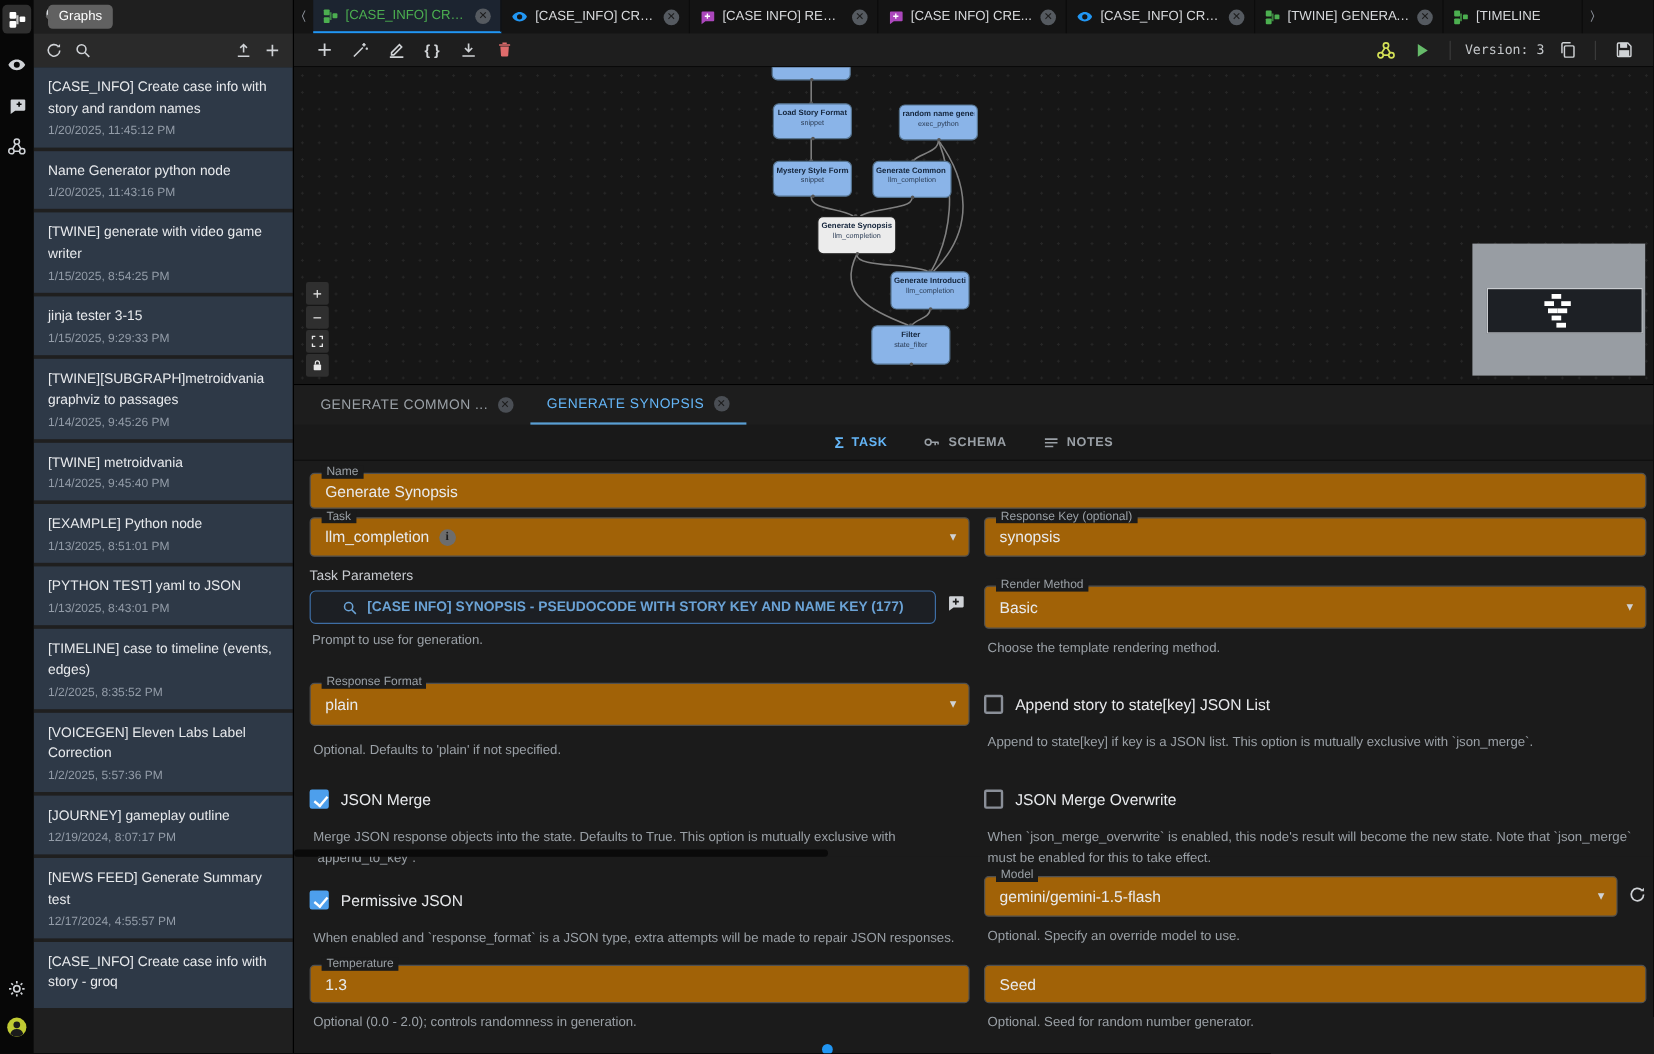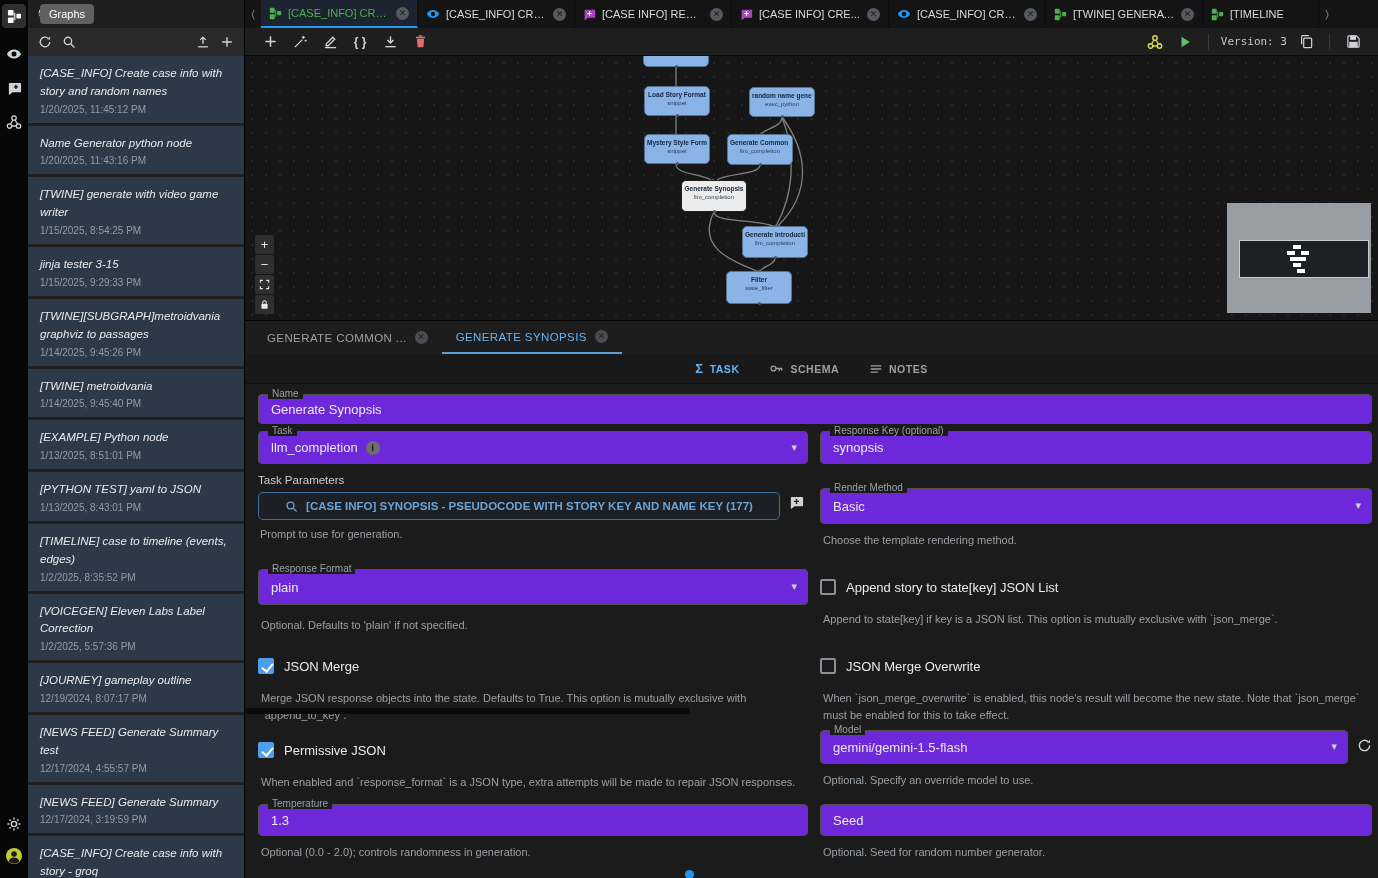--- a/index.html
+++ b/index.html
@@ -15,21 +15,21 @@
   
   .sidebar { position:absolute; left:28px; top:0; width:217px; height:878px; background:#1f1f1f; border-right:1px solid #000; overflow:hidden; }
   .sb-header { position:relative; height:28px; }
   .sb-title { position:absolute; left:10px; top:4px; font-size:15px; color:#d7dade; }
   .tooltip { position:absolute; left:12px; top:4px; height:20px; background:#616161; color:#fff; font-size:11px; line-height:20px; padding:0 9px; border-radius:4px; z-index:5; }
   .tooltip::before { content:""; position:absolute; left:-6px; top:6px; border:4px solid transparent; border-right-color:#616161; }
   .sb-toolbar { position:relative; height:28px; background:#2a2a2a; display:flex; align-items:center; padding:0 10px; gap:10px; color:#cfd2d6; }
   .sb-toolbar .spacer { flex:1; }
   .sb-list { position:absolute; top:56px; left:0; right:0; bottom:0; display:flex; flex-direction:column; gap:3px; overflow:hidden; }
   .sb-item { background:#2e3947; padding:9px 12px 8px 12px; cursor:pointer; }
-  .sb-item-title { font-size:11.5px; color:#e8eaed; line-height:1.55;font-style:italic; }
+  .sb-item-title { font-size:11.5px; color:#e8eaed; line-height:1.55; }
   .sb-item-date { font-size:10px; color:#939ca8; margin-top:3px; }
 
   
   .main { position:absolute; left:245px; top:0; width:1133px; height:878px; }
 
   
   .tabbar { position:absolute; left:0; top:0; width:1133px; height:28px; background:#141414; display:flex; align-items:stretch; overflow:hidden; }
   .tab-scroll { width:16px; display:flex; align-items:center; justify-content:center; color:#8a8f98; font-size:11px; flex:none; }
   .tab { flex:none; width:157px; display:flex; align-items:center; gap:6px; padding:0 8px; border-right:1px solid #0c0c0c; color:#d8dadd; }
   .tab.active { background:#1c2430; border-bottom:2px solid #2196f3; color:#4caf50; }
@@ -66,21 +66,21 @@
   .node-tabs { position:relative; height:33px; background:#1d1d1d; display:flex; align-items:stretch; padding-left:8px; }
   .ntab { display:flex; align-items:center; gap:8px; padding:0 14px; font-size:11.5px; letter-spacing:.4px; color:#9aa0a6; }
   .ntab.active { color:#64b5f6; border-bottom:2px solid #5a9fd4; }
   .ntab .tclose { background:#4a4e54; }
   .subtabs { position:relative; height:30px; background:#191919; border-bottom:1px solid #101010; display:flex; align-items:center; justify-content:center; gap:30px; }
   .stab { display:flex; align-items:center; gap:6px; font-size:10.5px; font-weight:bold; letter-spacing:.5px; color:#9aa0a6; }
   .stab.active { color:#64b5f6; }
   .stab .sig { font-size:13px; font-weight:bold; }
 
   .form { position:absolute; left:0; top:63px; right:0; bottom:0; }
-  .field { position:absolute; border:1px solid #505050; border-radius:4px; background:#6d28d9; }
+  .field { position:absolute; border:1px solid #505050; border-radius:4px; background:#a16207; }
   .flabel { position:absolute; top:-7px; left:9px; font-size:10px; color:#9aa0a6; background:#1b1b1b; padding:0 4px; white-space:nowrap; }
   .fvalue { display:flex; align-items:center; gap:8px; height:100%; padding:0 12px; font-size:13px; color:#e8eaed; }
   .fcaret { position:absolute; right:10px; top:50%; margin-top:-7px; color:#cfd2d6; font-size:11px; }
   .helper { position:absolute; font-size:11px; color:#9aa0a6; line-height:1.55; }
   .slabel { position:absolute; font-size:11.5px; color:#c9ccd1; }
   .info-i { width:14px; height:14px; border-radius:50%; background:#6d6d6d; color:#1b1b1b; font-size:10px; font-weight:bold; line-height:14px; text-align:center; font-family:"Liberation Serif","DejaVu Serif",serif; }
 
   .prompt-btn { position:absolute; display:flex; align-items:center; justify-content:center; gap:8px; border:1px solid #3e6ea5; border-radius:5px; color:#6ba3d6; font-size:11.5px; font-weight:bold; background:#1c1f24; }
   .cbrow { position:absolute; display:flex; align-items:center; gap:10px; }
   .cb { position:relative; width:16px; height:16px; border:2px solid #8a8f98; border-radius:2px; flex:none; }
@@ -225,24 +225,20 @@
           <div class="sb-item-title">[VOICEGEN] Eleven Labs Label Correction</div>
           <div class="sb-item-date">1/2/2025, 5:57:36 PM</div>
         </div>
       <div class="sb-item">
           <div class="sb-item-title">[JOURNEY] gameplay outline</div>
           <div class="sb-item-date">12/19/2024, 8:07:17 PM</div>
         </div>
       <div class="sb-item">
           <div class="sb-item-title">[NEWS FEED] Generate Summary test</div>
           <div class="sb-item-date">12/17/2024, 4:55:57 PM</div>
-        </div>
-      <div class="sb-item">
-          <div class="sb-item-title">[NEWS FEED] Generate Summary</div>
-          <div class="sb-item-date">12/17/2024, 3:19:59 PM</div>
         </div>
       <div class="sb-item">
           <div class="sb-item-title">[CASE_INFO] Create case info with story - groq</div>
           <div class="sb-item-date"></div>
         </div>
     </div>
   </div>
 
   <div class="main">
 

